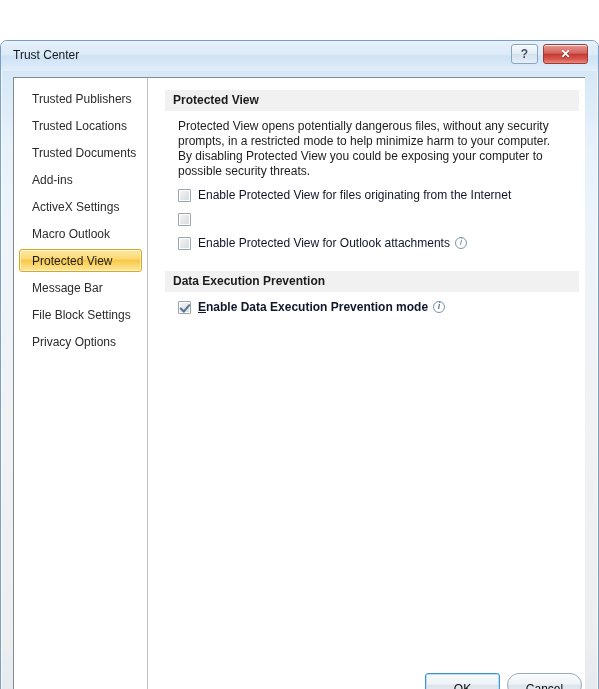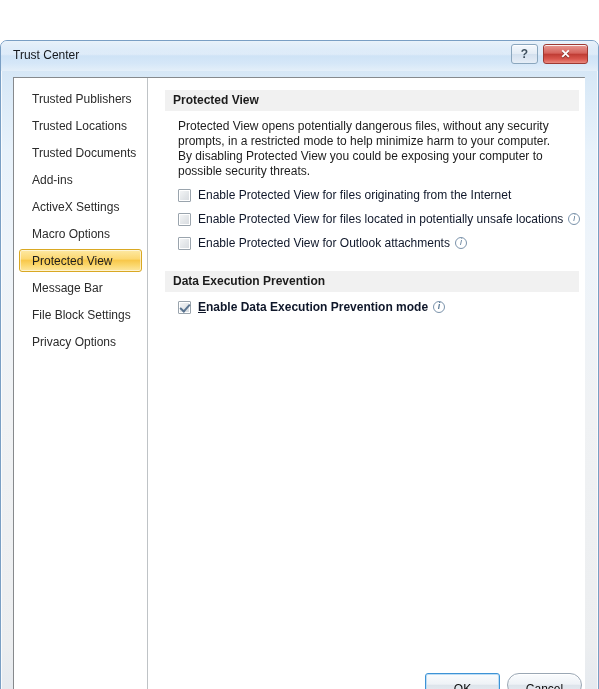--- a/index.html
+++ b/index.html
@@ -266,42 +266,41 @@
         <div class="side-item"><span>Trusted Publishers</span></div>
         <div class="side-spacer"></div>
         <div class="side-item"><span>Trusted Locations</span></div>
         <div class="side-spacer"></div>
         <div class="side-item"><span>Trusted Documents</span></div>
         <div class="side-spacer"></div>
         <div class="side-item"><span>Add-ins</span></div>
         <div class="side-spacer"></div>
         <div class="side-item"><span>ActiveX Settings</span></div>
         <div class="side-spacer"></div>
-        <div class="side-item"><span>Macro Options</span></div>
+        <div class="side-item"><span>Macro Outlook</span></div>
         <div class="side-spacer"></div>
         <div class="side-item selected"><span>Protected View</span></div>
         <div class="side-spacer"></div>
         <div class="side-item"><span>Message Bar</span></div>
         <div class="side-spacer"></div>
         <div class="side-item"><span>File Block Settings</span></div>
         <div class="side-spacer"></div>
         <div class="side-item"><span>Privacy Options</span></div>
         <div class="side-spacer"></div>
       </div>
 
     <div id="content">
         <div class="section-header">Protected View</div>
         <div class="desc">Protected View opens potentially dangerous files, without any security prompts, in a restricted mode to help minimize harm to your computer. By disabling Protected View you could be exposing your computer to possible security threats.</div>
         <div class="opt-row">
           <span class="cbox"></span>
           <span class="opt-label"><span>Enable Protected View for files originating from the Internet</span></span>
         </div>
         <div class="opt-row">
           <span class="cbox"></span>
-          <span class="opt-label"><span>Enable Protected View for files located in potentially unsafe locations</span><span class="info-icon"></span></span>
         </div>
         <div class="opt-row">
           <span class="cbox"></span>
           <span class="opt-label"><span>Enable Protected View for Outlook attachments</span><span class="info-icon"></span></span>
         </div>
         <div class="section-header second">Data Execution Prevention</div>
         <div class="opt-row dep">
           <span class="cbox checked"></span>
           <span class="opt-label"><span class="accel">E</span><span>nable Data Execution Prevention mode</span><span class="info-icon"></span></span>
         </div>

